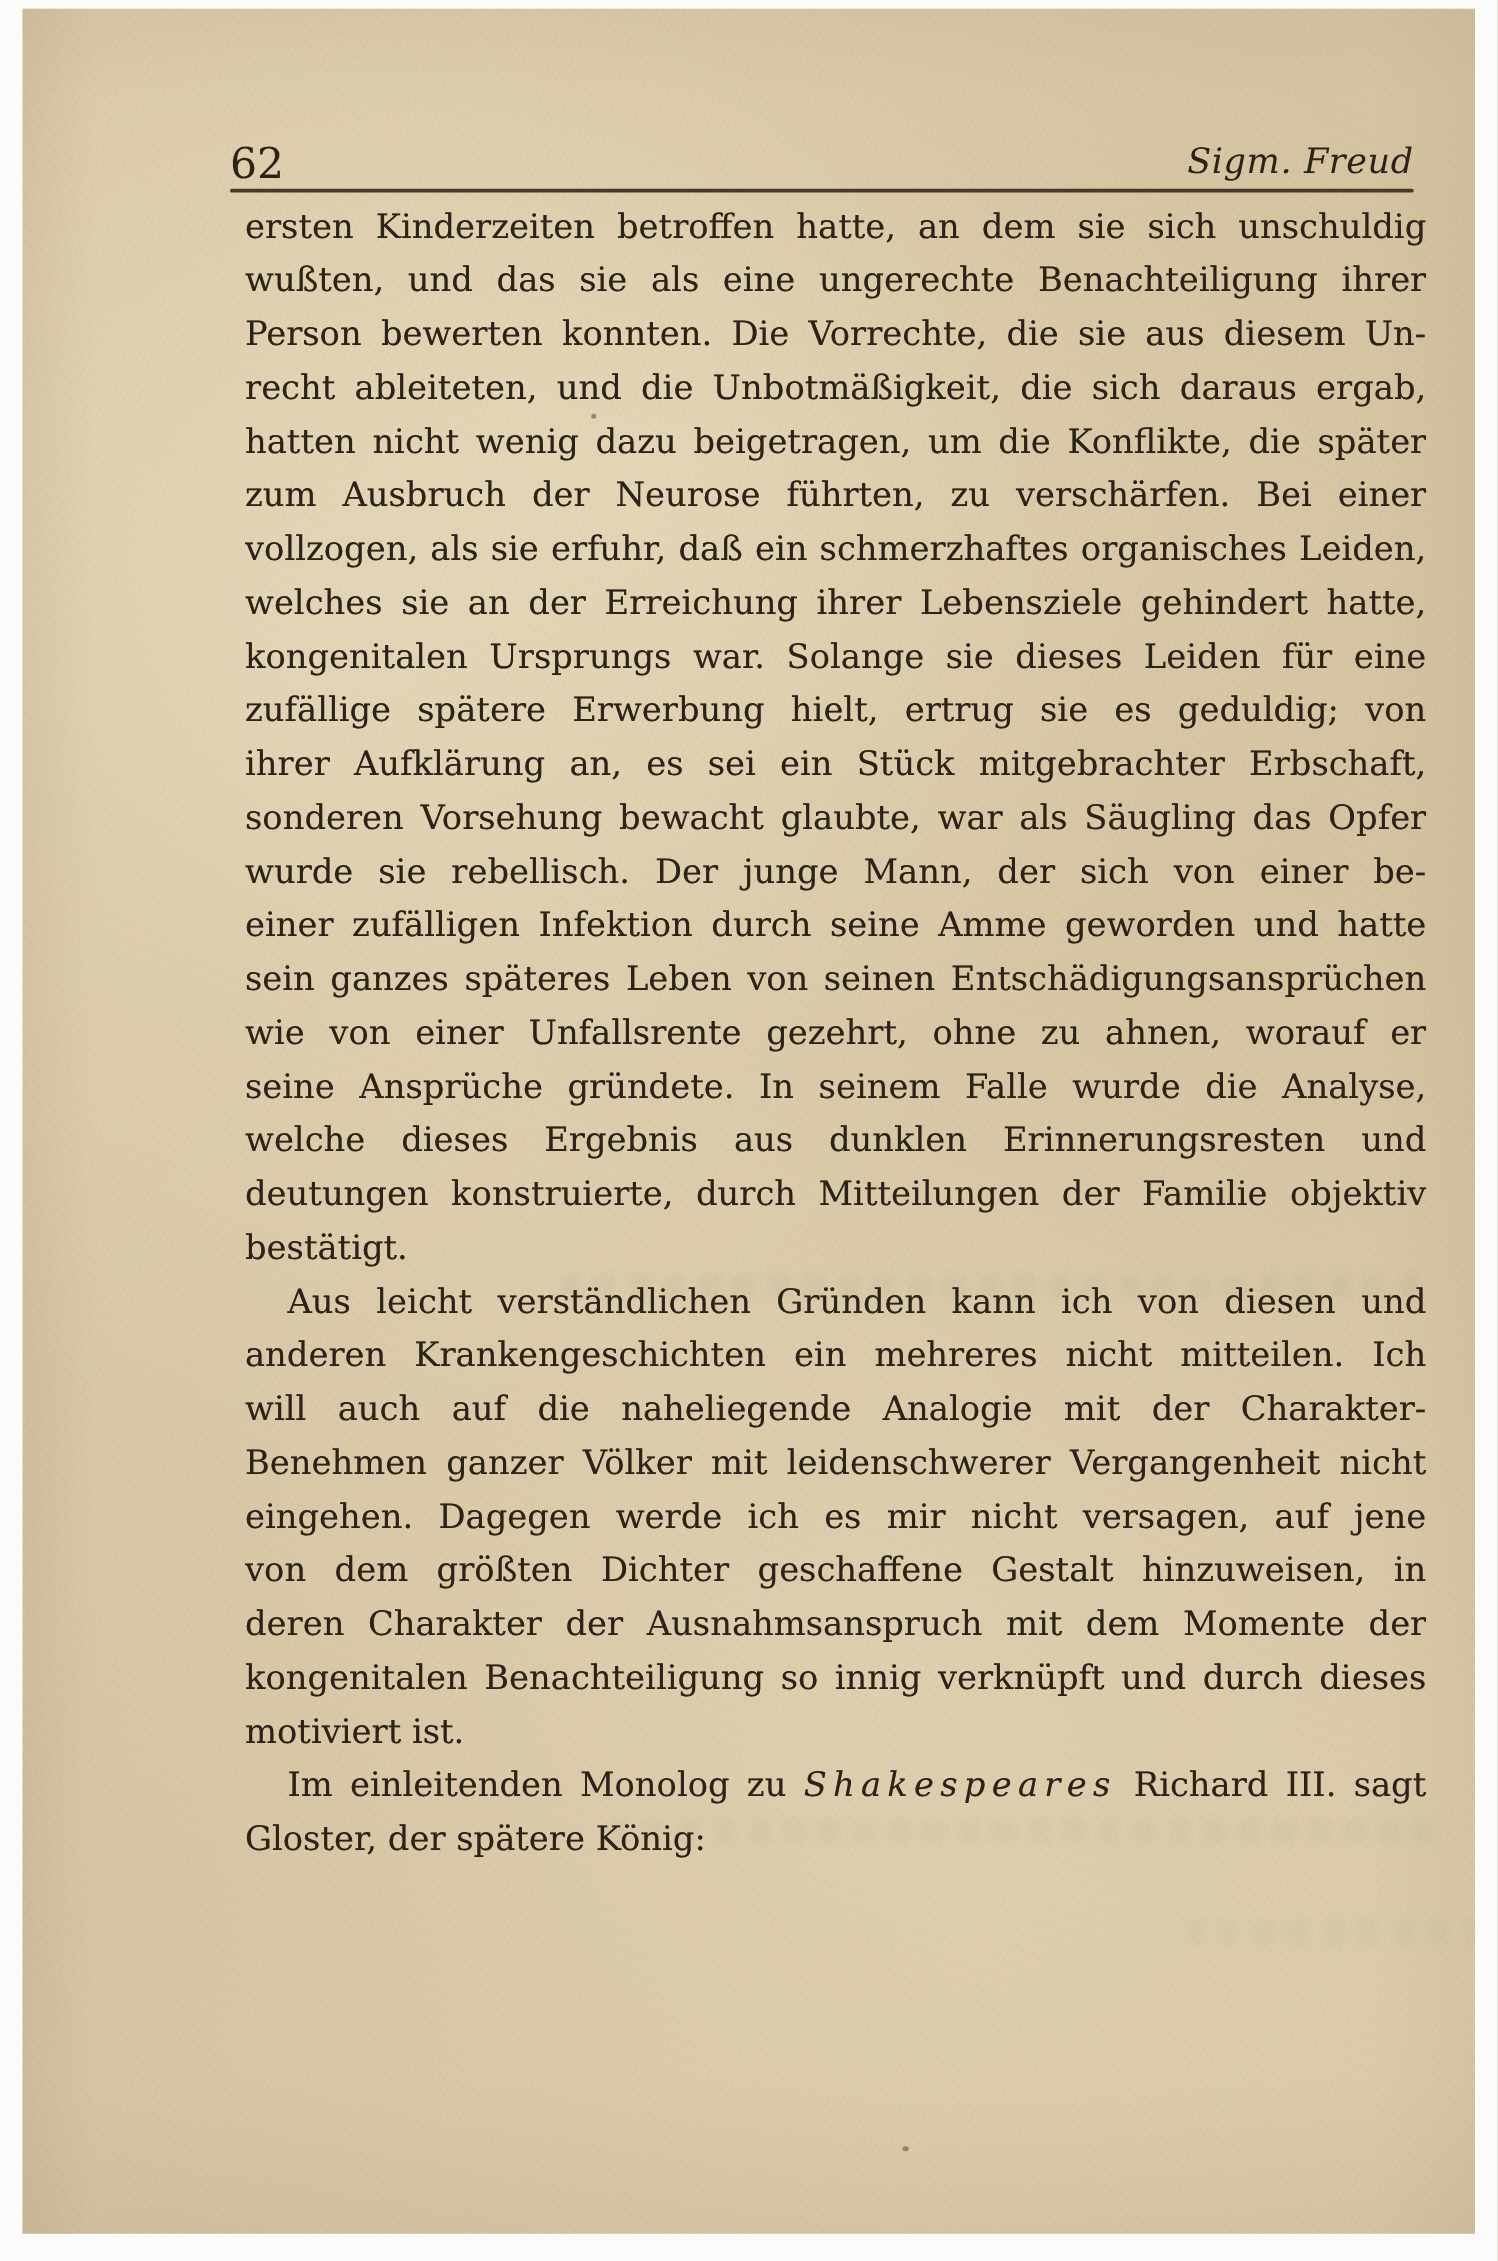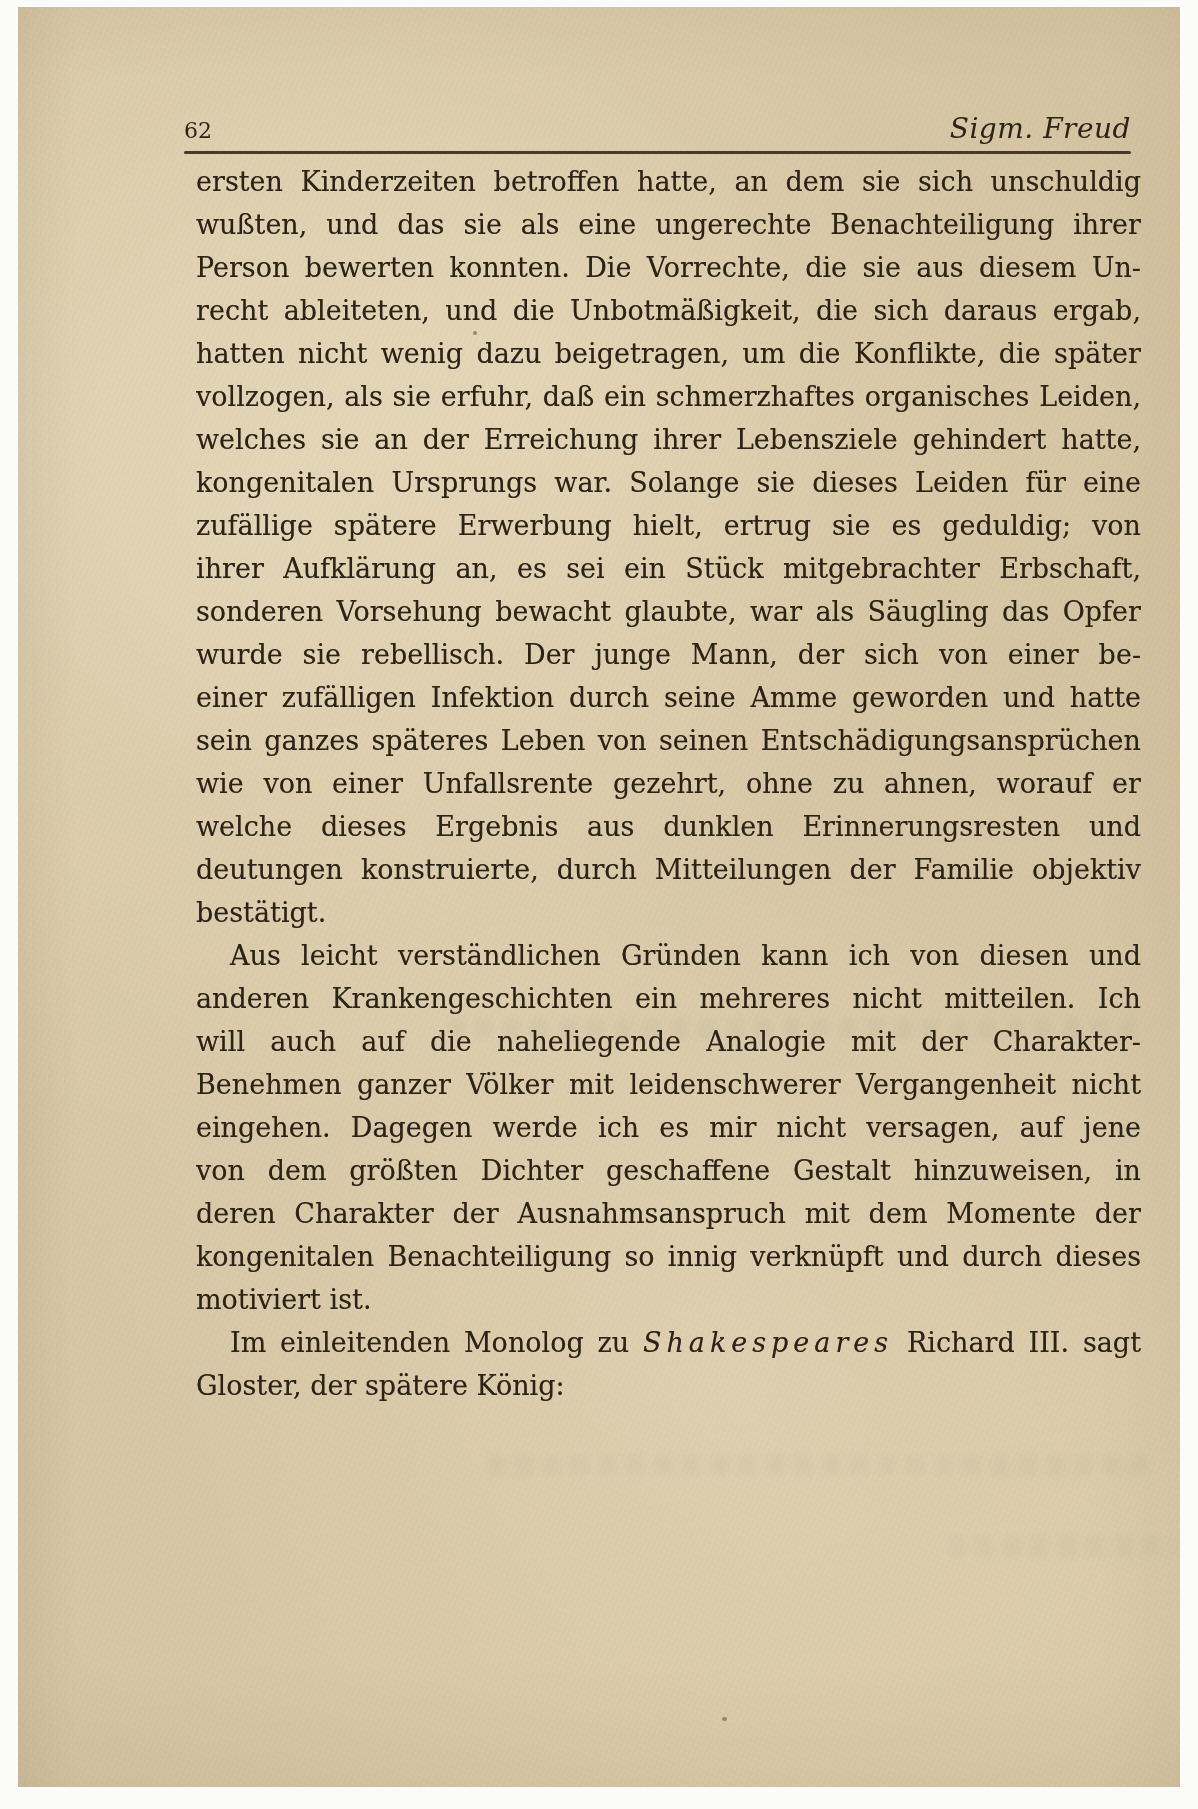--- a/index.html
+++ b/index.html
@@ -38,21 +38,21 @@
       radial-gradient(circle at 60% 75%, rgba(255,250,235,0.14), transparent 50%),
       radial-gradient(circle at 88% 55%, rgba(160,140,100,0.08), transparent 40%),
       radial-gradient(circle at 10% 85%, rgba(160,140,100,0.07), transparent 35%),
       repeating-linear-gradient(115deg, rgba(130,110,80,0.028) 0 2px, rgba(0,0,0,0) 2px 5px),
       repeating-linear-gradient(25deg, rgba(255,255,240,0.035) 0 2px, rgba(0,0,0,0) 2px 6px);
   }
   .page-number {
     position: absolute;
     left: 184px;
     top: 112px;
-    font-size: 22px;
+    font-size: 34px;
     line-height: 38px;
     color: #2c2318;
   }
   .running-title {
     position: absolute;
     left: 186px;
     top: 110px;
     width: 945px;
     text-align: right;
     font-style: italic;
@@ -136,30 +136,32 @@
 <div class="page-number">62</div>
 <div class="running-title">Sigm. Freud</div>
 <div class="header-rule"></div>
 
 <div class="body-text">
     <div class="line">ersten Kinderzeiten betroffen hatte, an dem sie sich unschuldig</div>
     <div class="line">wußten, und das sie als eine ungerechte Benachteiligung ihrer</div>
     <div class="line">Person bewerten konnten. Die Vorrechte, die sie aus diesem Un-</div>
     <div class="line">recht ableiteten, und die Unbotmäßigkeit, die sich daraus ergab,</div>
     <div class="line">hatten nicht wenig dazu beigetragen, um die Konflikte, die später</div>
+    <div class="line">zum Ausbruch der Neurose führten, zu verschärfen. Bei einer</div>
     <div class="line">vollzogen, als sie erfuhr, daß ein schmerzhaftes organisches Leiden,</div>
     <div class="line">welches sie an der Erreichung ihrer Lebensziele gehindert hatte,</div>
     <div class="line">kongenitalen Ursprungs war. Solange sie dieses Leiden für eine</div>
     <div class="line">zufällige spätere Erwerbung hielt, ertrug sie es geduldig; von</div>
     <div class="line">ihrer Aufklärung an, es sei ein Stück mitgebrachter Erbschaft,</div>
     <div class="line">sonderen Vorsehung bewacht glaubte, war als Säugling das Opfer</div>
     <div class="line">wurde sie rebellisch. Der junge Mann, der sich von einer be-</div>
     <div class="line">einer zufälligen Infektion durch seine Amme geworden und hatte</div>
     <div class="line">sein ganzes späteres Leben von seinen Entschädigungsansprüchen</div>
     <div class="line">wie von einer Unfallsrente gezehrt, ohne zu ahnen, worauf er</div>
+    <div class="line">seine Ansprüche gründete. In seinem Falle wurde die Analyse,</div>
     <div class="line">welche dieses Ergebnis aus dunklen Erinnerungsresten und Symptom-</div>
     <div class="line">deutungen konstruierte, durch Mitteilungen der Familie objektiv</div>
     <div class="line last">bestätigt.</div>
     <div class="line indent">Aus leicht verständlichen Gründen kann ich von diesen und</div>
     <div class="line">anderen Krankengeschichten ein mehreres nicht mitteilen. Ich</div>
     <div class="line">will auch auf die naheliegende Analogie mit der Charakter-</div>
     <div class="line">Benehmen ganzer Völker mit leidenschwerer Vergangenheit nicht</div>
     <div class="line">eingehen. Dagegen werde ich es mir nicht versagen, auf jene</div>
     <div class="line">von dem größten Dichter geschaffene Gestalt hinzuweisen, in</div>
     <div class="line">deren Charakter der Ausnahmsanspruch mit dem Momente der</div>

